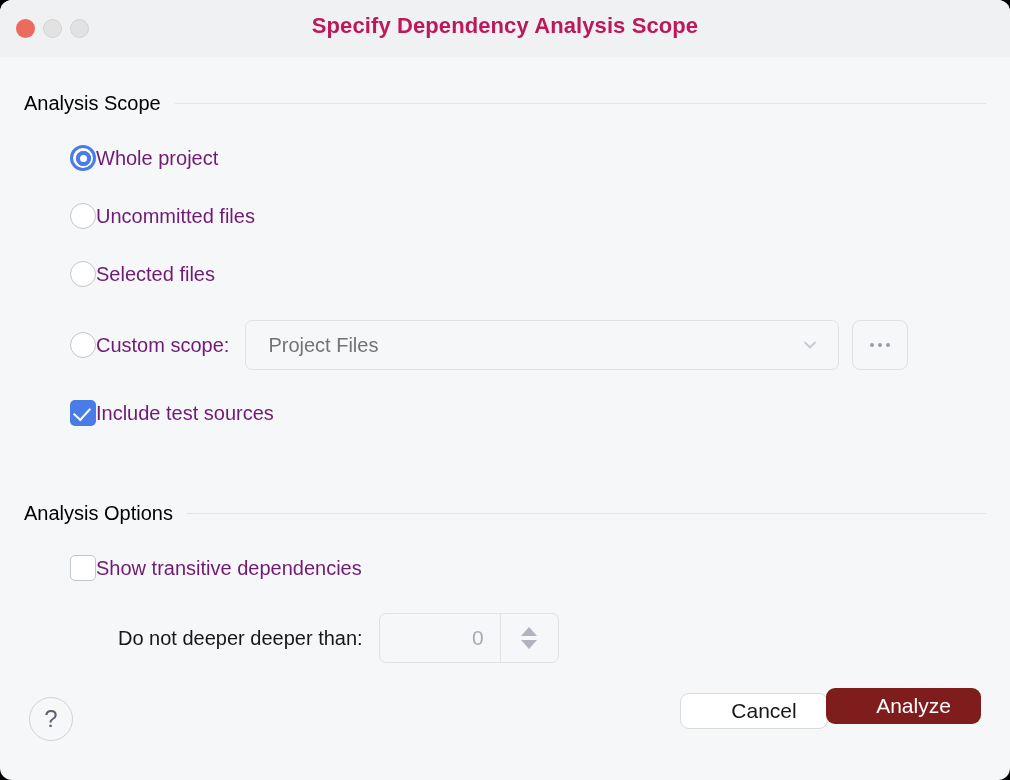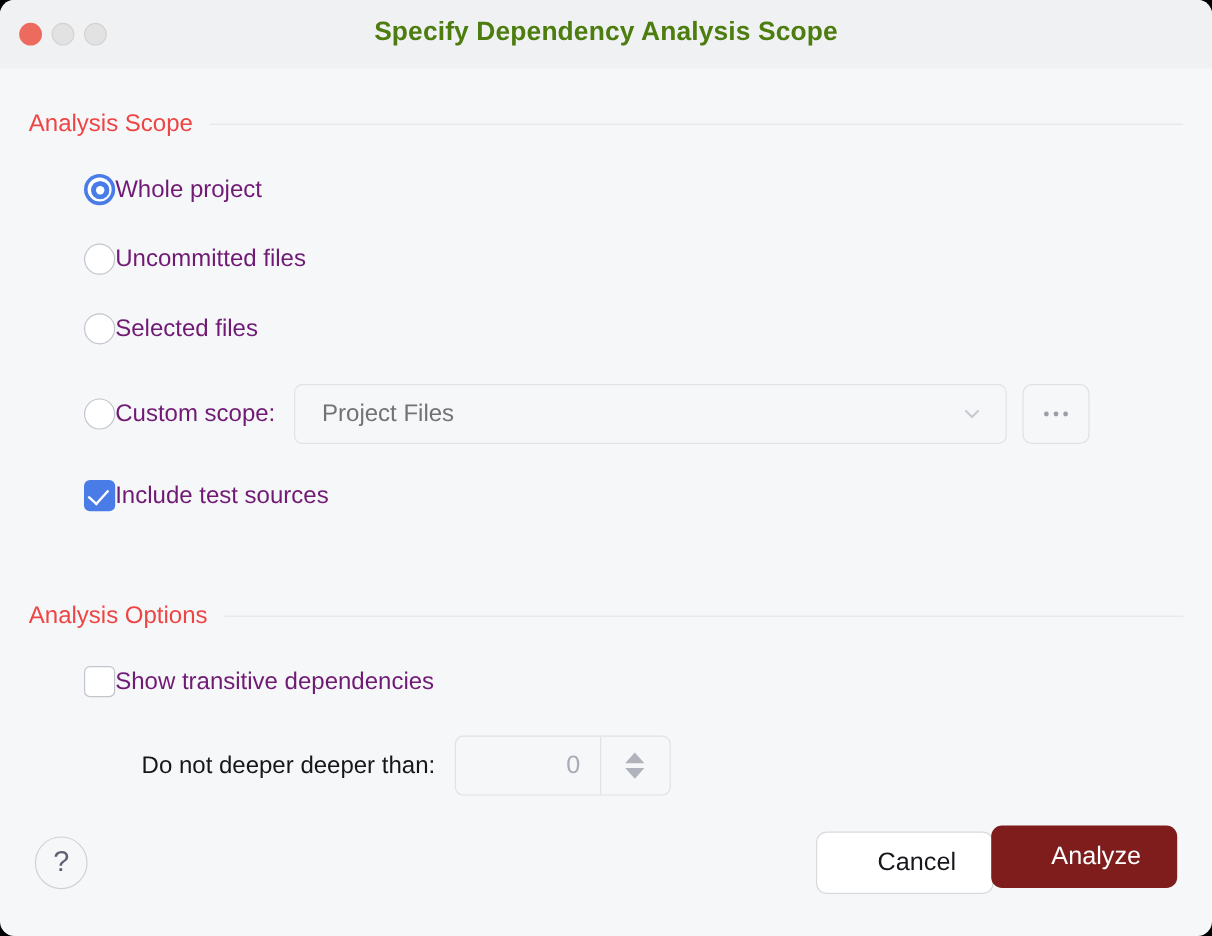--- a/index.html
+++ b/index.html
@@ -53,21 +53,21 @@
   .tl-max     { background: #e2e2e2; border: 1px solid #d3d3d3; }
 
   .title-text {
     position: absolute;
     left: 0;
     top: 13px;
     width: 1010px;
     text-align: center;
     font-size: 22px;
     font-weight: bold;
-    color: #4d7c0f;
+    color: #be185d;
     letter-spacing: 0.1px;
   }
 
   
   .content {
     position: absolute;
     left: 0;
     top: 57px;
     width: 1010px;
     height: 723px;
@@ -77,21 +77,21 @@
   .section-header {
     position: absolute;
     display: flex;
     align-items: center;
     gap: 14px;
     left: 24px;
     width: 962px;
   }
   .section-header .sh-label {
     font-size: 20px;
-    color: #ef4444;
+    color: #000000;
     white-space: nowrap;
   }
   .section-header .sh-rule {
     flex: 1;
     height: 1px;
     background: #e3e5e8;
   }
 
   
   .row {
@@ -296,21 +296,21 @@
     display: flex;
     align-items: center;
     justify-content: center;
     font-size: 24px;
     color: #5d6070;
     line-height: 1;
   }
 
   .btn {
     position: absolute;
-    height: 52px;
+    height: 36px;
     box-sizing: border-box;
     border-radius: 9px;
     display: flex;
     align-items: center;
     justify-content: center;
     font-size: 21px;
     padding-left: 20px;
   }
   .btn-cancel {
     right: 182px;

